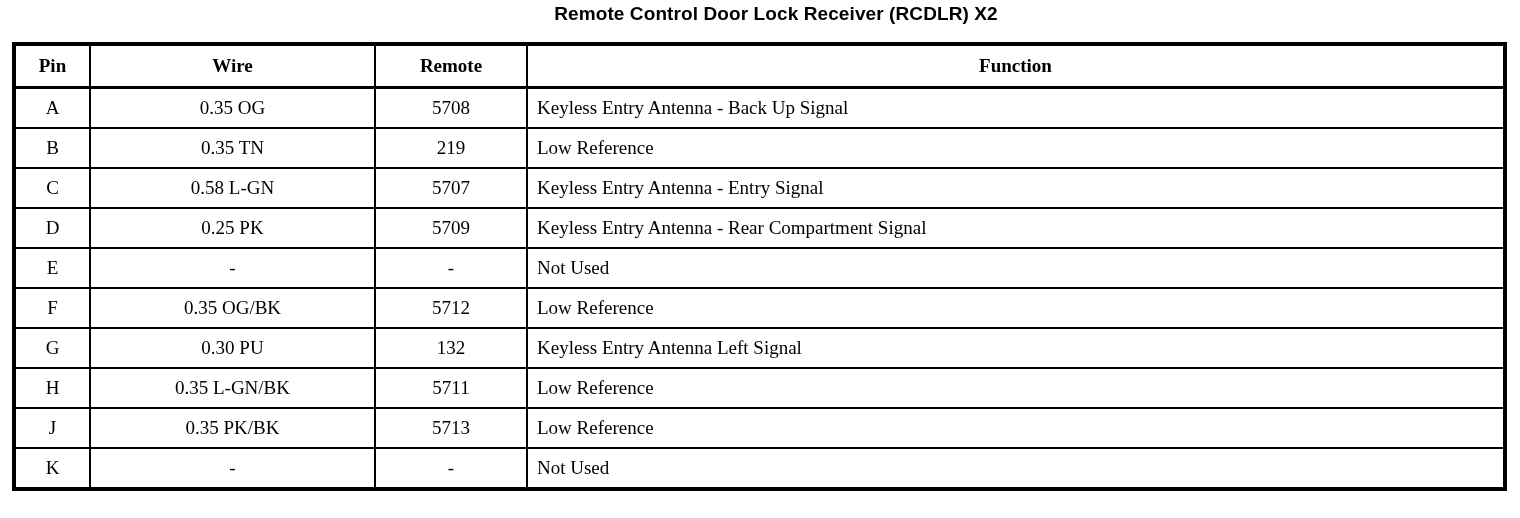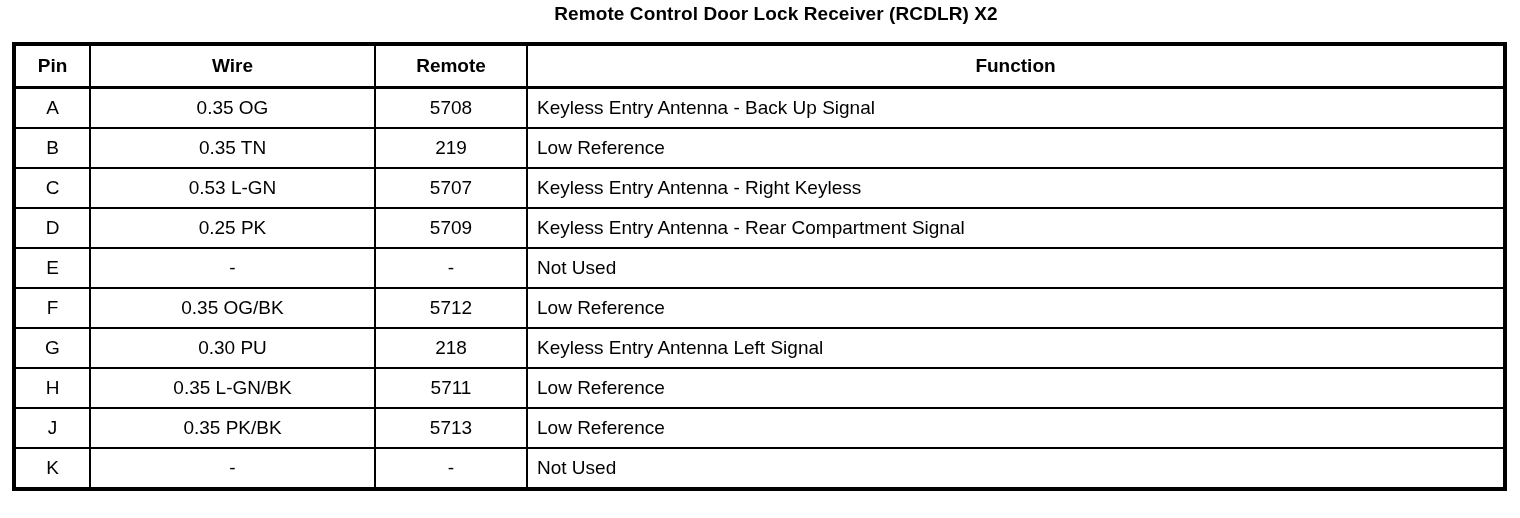--- a/index.html
+++ b/index.html
@@ -36,20 +36,21 @@
     position: absolute;
     left: 12px;
     top: 42px;
     width: 1495px;
   }
   table.pinout {
     border-collapse: collapse;
     table-layout: fixed;
     width: 1495px;
     border: 4px solid #000000;
+    font-family: Liberation Serif, serif;
   }
   table.pinout col.c-pin     { width: 76px; }
   table.pinout col.c-wire    { width: 285px; }
   table.pinout col.c-circuit { width: 152px; }
   table.pinout col.c-func    { width: 978px; }
 
   table.pinout th,
   table.pinout td {
     border-left: 2px solid #000000;
     border-right: 2px solid #000000;
@@ -112,23 +113,23 @@
             <td class="cell-func">Keyless Entry Antenna - Back Up Signal</td>
           </tr>
           <tr>
             <td class="cell-pin">B</td>
             <td class="cell-wire">0.35 TN</td>
             <td class="cell-circuit">219</td>
             <td class="cell-func">Low Reference</td>
           </tr>
           <tr>
             <td class="cell-pin">C</td>
-            <td class="cell-wire">0.53 L-GN</td>
+            <td class="cell-wire">0.58 L-GN</td>
             <td class="cell-circuit">5707</td>
-            <td class="cell-func">Keyless Entry Antenna - Right Keyless</td>
+            <td class="cell-func">Keyless Entry Antenna - Entry Signal</td>
           </tr>
           <tr>
             <td class="cell-pin">D</td>
             <td class="cell-wire">0.25 PK</td>
             <td class="cell-circuit">5709</td>
             <td class="cell-func">Keyless Entry Antenna - Rear Compartment Signal</td>
           </tr>
           <tr>
             <td class="cell-pin">E</td>
             <td class="cell-wire">-</td>
@@ -137,21 +138,21 @@
           </tr>
           <tr>
             <td class="cell-pin">F</td>
             <td class="cell-wire">0.35 OG/BK</td>
             <td class="cell-circuit">5712</td>
             <td class="cell-func">Low Reference</td>
           </tr>
           <tr>
             <td class="cell-pin">G</td>
             <td class="cell-wire">0.30 PU</td>
-            <td class="cell-circuit">218</td>
+            <td class="cell-circuit">132</td>
             <td class="cell-func">Keyless Entry Antenna Left Signal</td>
           </tr>
           <tr>
             <td class="cell-pin">H</td>
             <td class="cell-wire">0.35 L-GN/BK</td>
             <td class="cell-circuit">5711</td>
             <td class="cell-func">Low Reference</td>
           </tr>
           <tr>
             <td class="cell-pin">J</td>

